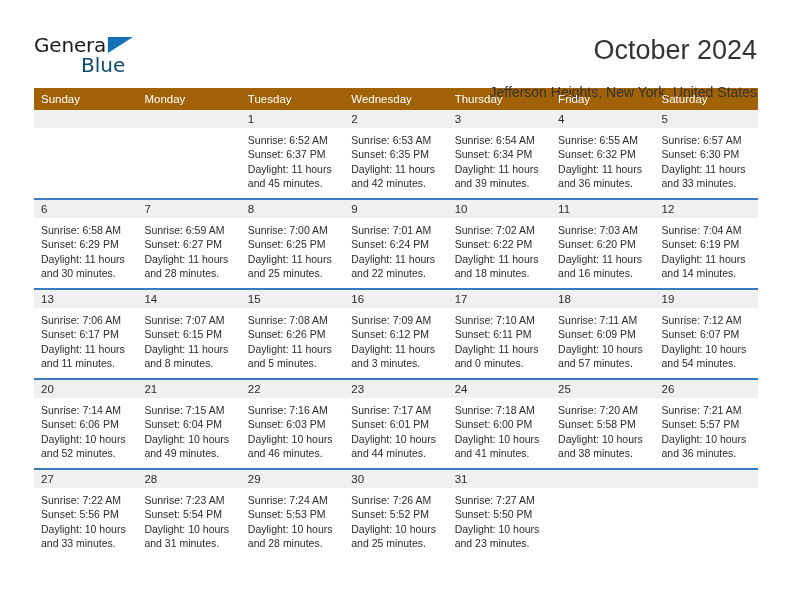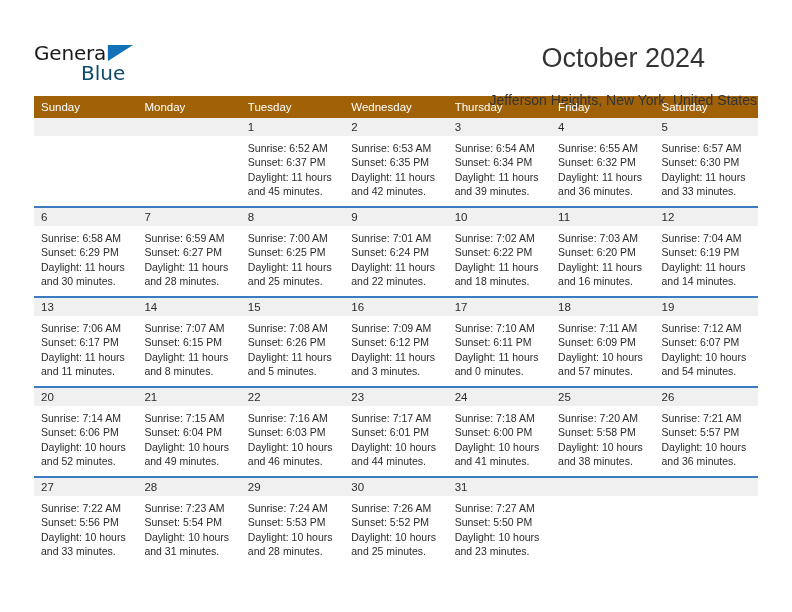--- a/index.html
+++ b/index.html
@@ -13,21 +13,21 @@
     font-family: "Liberation Sans", sans-serif;
     color: #2b2b2b;
     overflow: hidden;
   }
 
   .page {
     position: relative;
     width: 792px;
     height: 612px;
     box-sizing: border-box;
-    padding: 16px 34px;
+    padding: 8px 34px;
   }
 
   
   .topbar {
     display: flex;
     align-items: flex-start;
     justify-content: space-between;
     padding-top: 26px;
     height: 72px;
     box-sizing: border-box;
@@ -63,21 +63,21 @@
     left: 39px;
     top: 20px;
     font-size: 20px;
     color: #0c4a6e;
     font-family: "DejaVu Sans", sans-serif;
     line-height: 22px;
     margin-left: 8px;
   }
 
   .titles {
-    text-align: center;
+    text-align: right;
     flex: 0 0 auto;
     padding-right: 1px;
   }
   .month-title {
     font-size: 27px;
     color: #333333;
     line-height: 32px;
     font-weight: normal;
     white-space: nowrap;
   }

